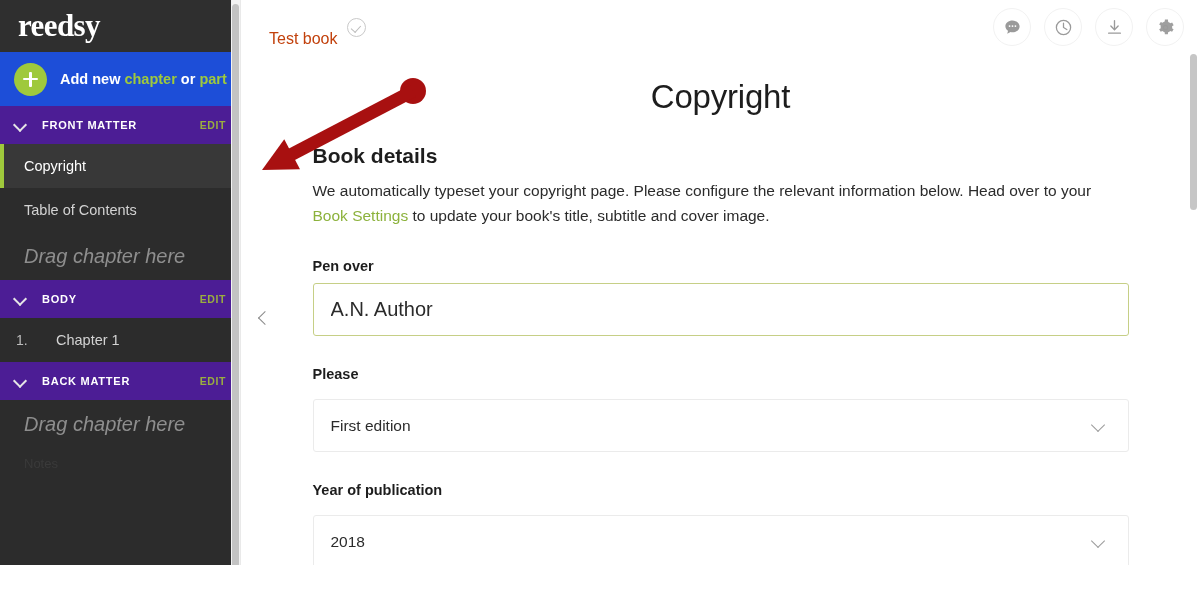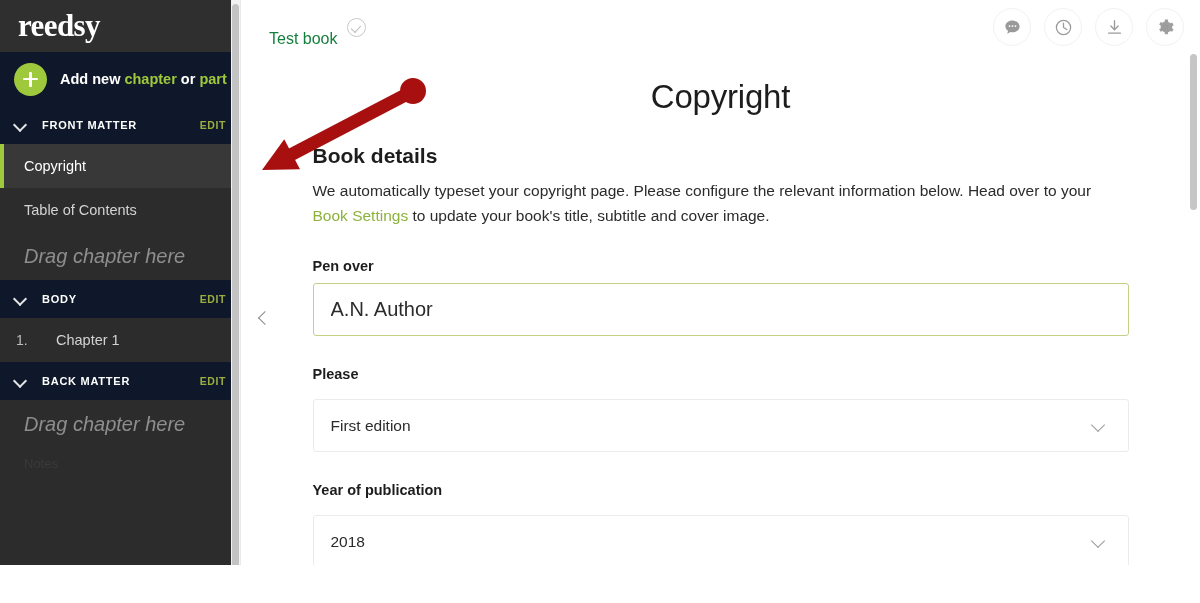--- a/index.html
+++ b/index.html
@@ -41,21 +41,21 @@
   .brand-logo {
     color: #ffffff;
     font-size: 31px;
     font-weight: 700;
     letter-spacing: -0.6px;
     font-family: "Liberation Serif", serif;
   }
 
   .add-new {
     height: 54px;
-    background: #0f172a;
+    background: #1d4ed8;
     display: flex;
     align-items: center;
     padding-left: 14px;
     cursor: pointer;
   }
   .plus-circle {
     width: 33px; height: 33px;
     border-radius: 50%;
     background: #9fc93c;
     position: relative;
@@ -74,21 +74,21 @@
     margin-left: 13px;
     font-size: 14.5px;
     font-weight: 700;
     color: #ffffff;
     white-space: nowrap;
   }
   .add-new-text .lime { color: #9fc93c; }
 
   .section-head {
     height: 38px;
-    background: #0f172a;
+    background: #4c1d95;
     display: flex;
     align-items: center;
     padding: 0 14px 0 12px;
     cursor: pointer;
   }
   .chev {
     width: 16px; height: 16px;
     flex: 0 0 16px;
     position: relative;
   }
@@ -226,21 +226,21 @@
 
   .topbar {
     height: 54px;
     display: flex;
     align-items: center;
     padding: 0 16px 0 28px;
     background: #ffffff;
   }
   .book-title {
     font-size: 16px;
-    color: #15803d;
+    color: #c2410c;
     margin-top: 24px;
   }
   .verified-icon {
     margin-left: 10px;
     width: 19px; height: 19px;
     border-radius: 50%;
     border: 1.4px solid #c9c9c9;
     position: relative;
     flex: 0 0 19px;
   }

